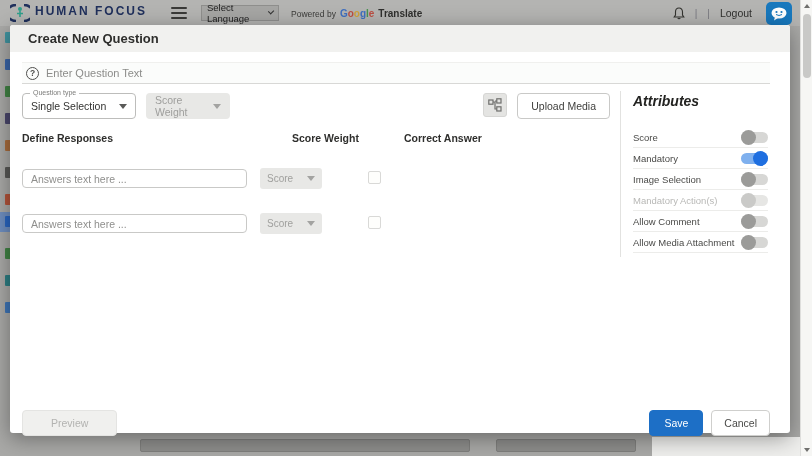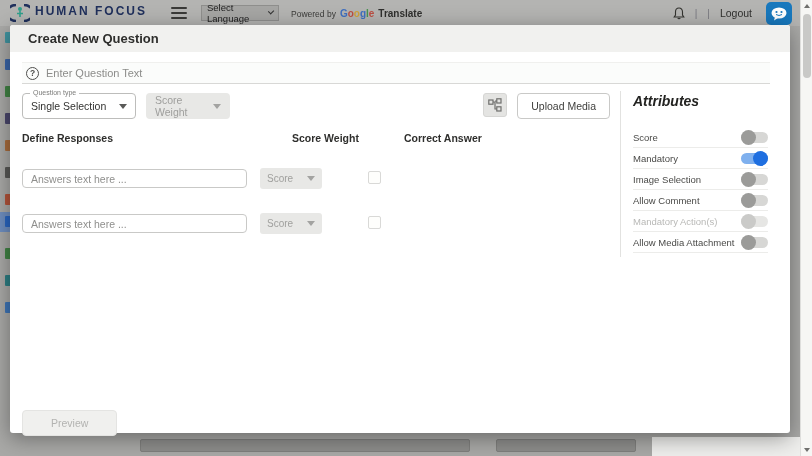--- a/index.html
+++ b/index.html
@@ -235,42 +235,46 @@
             <span class="toggle on">
                 <span class="knob"></span>
               </span>
           </div>
           <div class="attr-row">
             <span class="attr-label">Image Selection</span>
             <span class="toggle">
                 <span class="knob"></span>
               </span>
           </div>
-          <div class="attr-row">
-            <span class="attr-label">Allow Comment</span>
-            <span class="toggle">
-                <span class="knob"></span>
-              </span>
-          </div>
           <div class="attr-row disabled-row">
             <span class="attr-label">Mandatory Action(s)</span>
             <span class="toggle disabled">
                 <span class="knob"></span>
               </span>
           </div>
           <div class="attr-row">
+            <span class="attr-label">Allow Comment</span>
+            <span class="toggle">
+                <span class="knob"></span>
+              </span>
+          </div>
+          <div class="attr-row">
             <span class="attr-label">Allow Media Attachment</span>
             <span class="toggle">
                 <span class="knob"></span>
               </span>
           </div>
         </div>
       </div>
 
       <div class="preview-btn">Preview</div>
+      <div class="footer-right">
+        <div class="save-btn">Save</div>
+        <div class="cancel-btn">Cancel</div>
+      </div>
 
     </div>
   </div>
 
   <div class="scrollbar">
     <div class="sb-arrow" style="top:0;">
         <div class="tri-up"></div>
       </div>
     <div class="sb-thumb"></div>
     <div class="sb-arrow" style="bottom:0; top:auto; position:absolute;">

